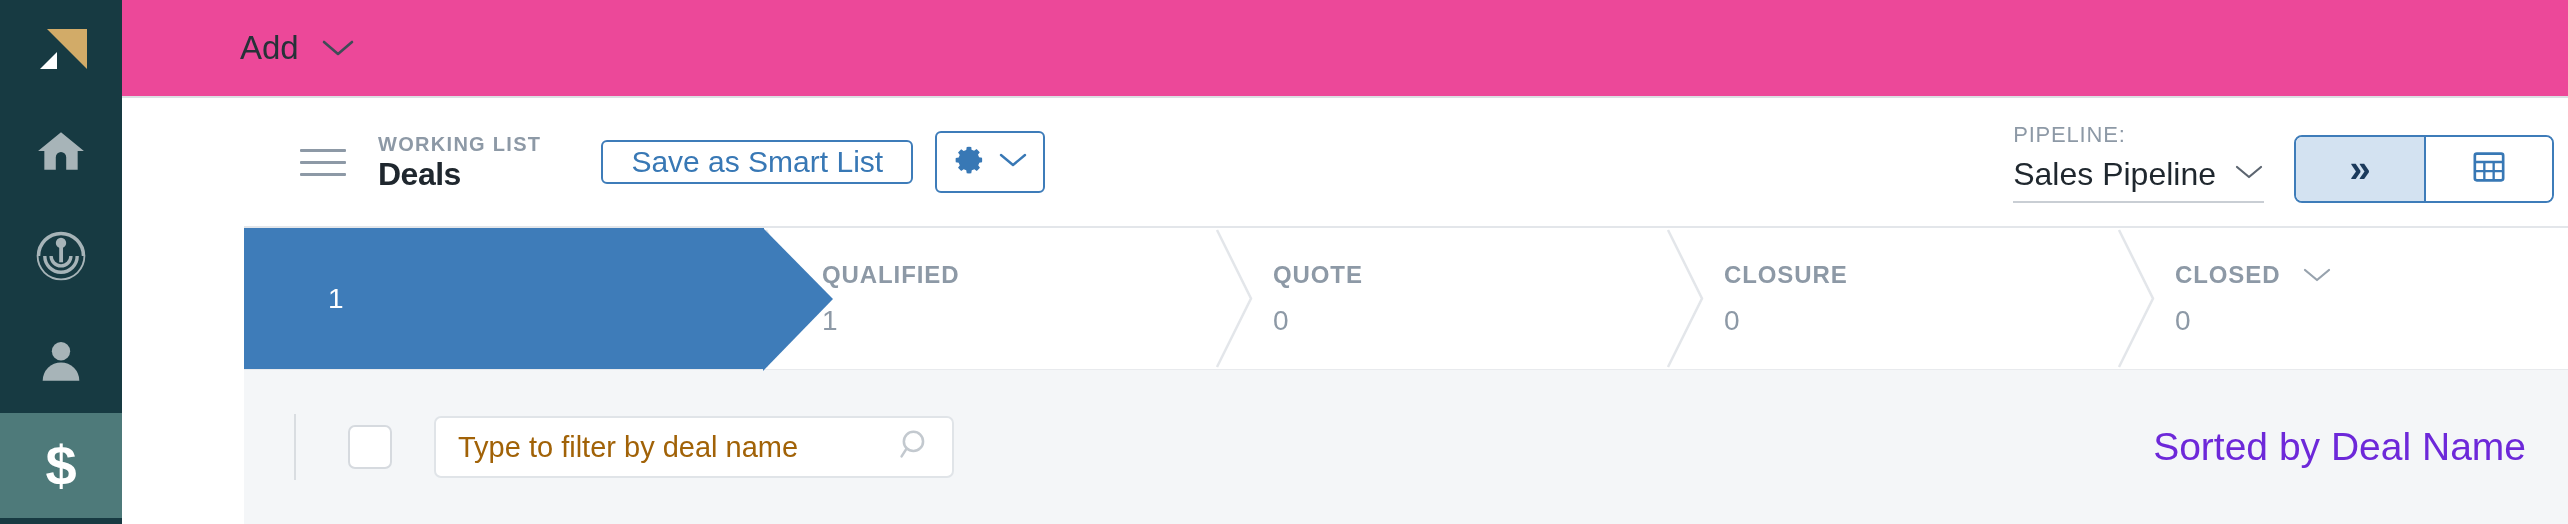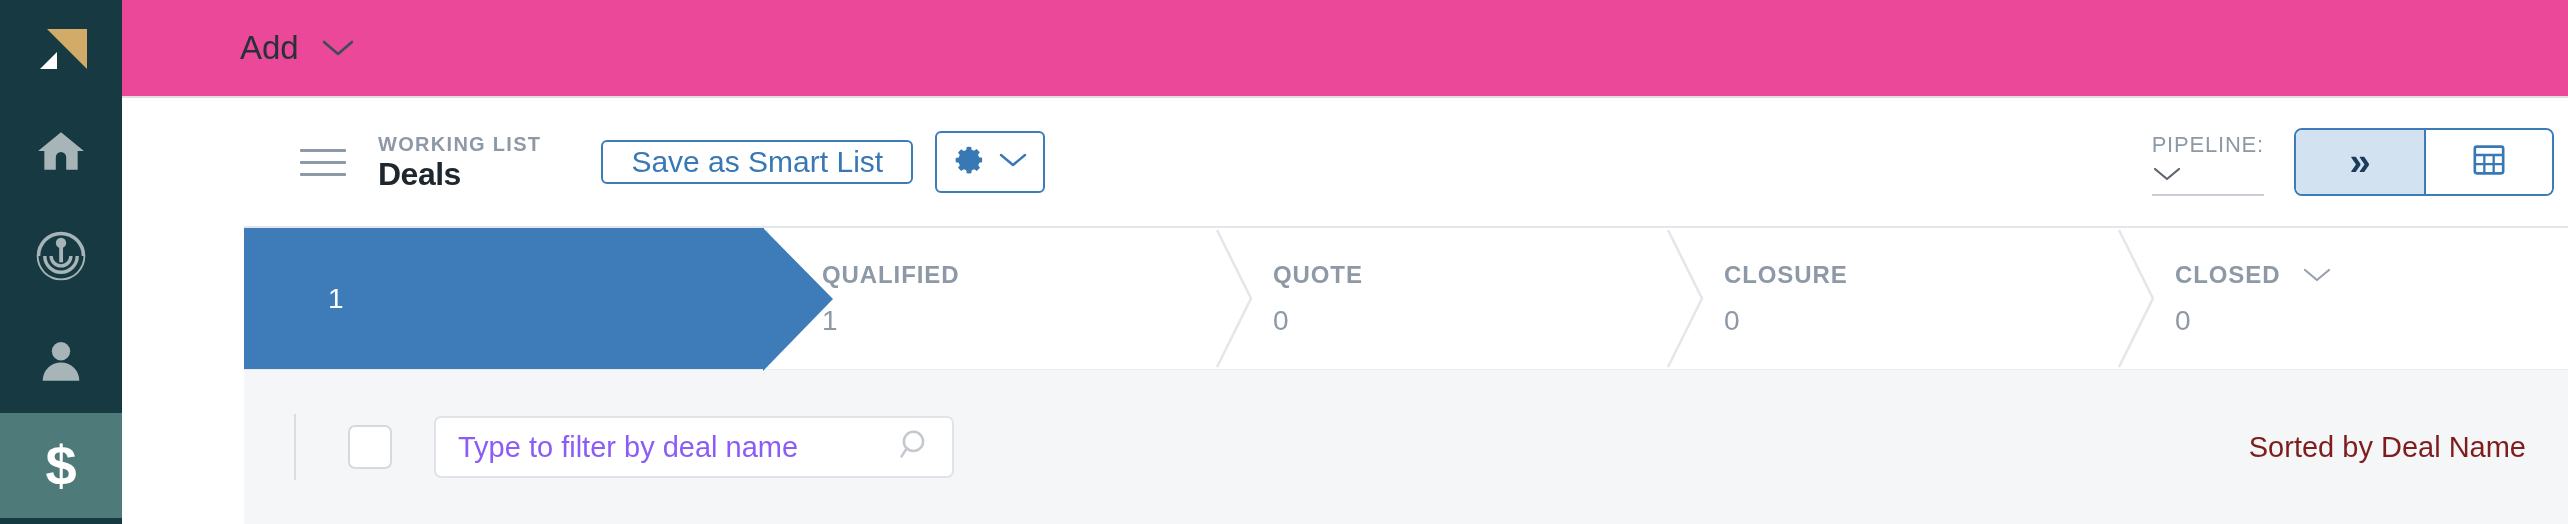--- a/index.html
+++ b/index.html
@@ -172,24 +172,24 @@
     width: 44px; height: 44px; margin-left: 52px;
     background: #fff; border: 2px solid #d6dadf; border-radius: 7px;
     cursor: pointer;
   }
   .searchbox {
     margin-left: 42px; width: 520px; height: 62px;
     background: #fff; border: 2px solid #e0e4e8; border-radius: 7px;
     display: flex; align-items: center; padding: 0 18px 0 22px;
     cursor: text;
   }
-  .searchbox .ph { flex: 1; font-size: 29px; color: #8b5cf6; }
+  .searchbox .ph { flex: 1; font-size: 29px; color: #a16207; }
   .sorted {
     margin-left: auto; margin-right: 42px;
-    font-size: 29px; color: #7f1d1d;
+    font-size: 39px; color: #6d28d9;
   }
 </style>
 </head>
 <body>
 
 <div class="app">
 
   <nav class="sidebar">
     <div class="logo-cell">
       <span class="logo-mark">
@@ -272,20 +272,21 @@
           <svg width="30" height="18" viewBox="0 0 30 18">
               <path d="M3 4 L15 14 L27 4" fill="none" stroke="#3878b5" stroke-width="2.4" stroke-linecap="round" stroke-linejoin="round"></path>
             </svg>
         </span>
       </div>
 
       <div class="right-tools">
         <div class="pipeline-sel">
           <div class="plabel">PIPELINE:</div>
           <div class="prow">
+            <span class="pvalue">Sales Pipeline</span>
             <span>
               <svg width="30" height="16" viewBox="0 0 30 16">
                   <path d="M3 3 L15 13 L27 3" fill="none" stroke="#5c6570" stroke-width="2.2" stroke-linecap="round" stroke-linejoin="round"></path>
                 </svg>
             </span>
           </div>
         </div>
 
         <div class="seg">
           <div class="on">

